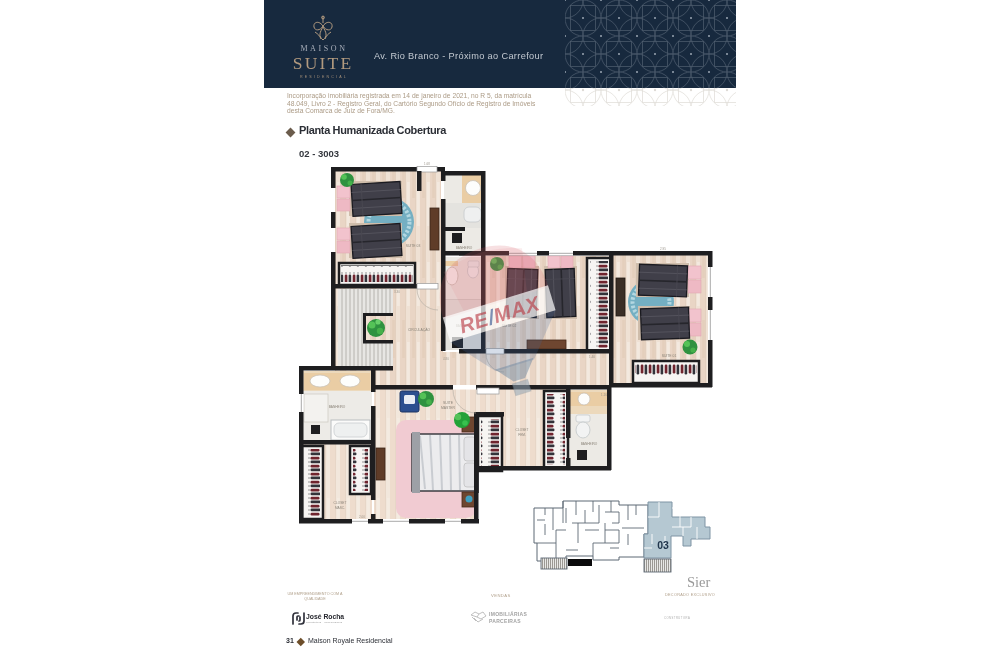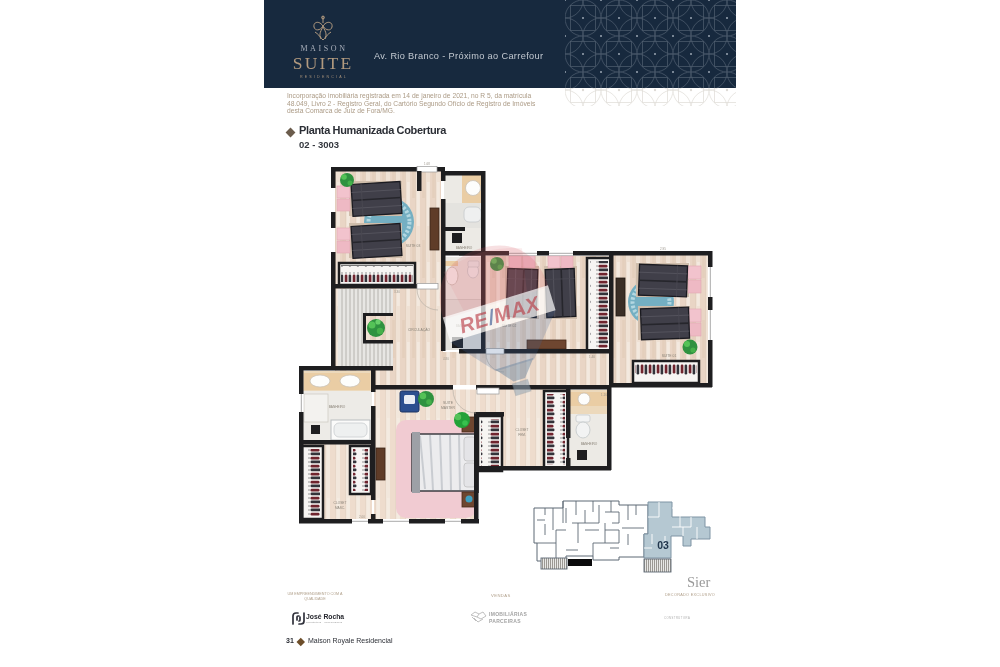--- a/index.html
+++ b/index.html
@@ -64,21 +64,21 @@
 </div>
 
 <div class="abs" style="left:374px;top:51px;font-size:9.2px;color:#c3c9d1;letter-spacing:0.35px;">Av. Rio Branco - Próximo ao Carrefour</div>
 
 <div class="abs" style="left:287px;top:92px;font-size:6.7px;line-height:7.5px;color:#ab9a85;white-space:nowrap;">Incorporação imobiliária registrada em 14 de janeiro de 2021, no R 5, da matrícula<br>48.049, Livro 2 - Registro Geral, do Cartório Segundo Ofício de Registro de Imóveis<br>desta Comarca de Juiz de Fora/MG.</div>
 
 <div class="abs" style="left:287px;top:129px;width:7px;height:7px;background:#6b5c4c;transform:rotate(45deg);"></div>
 
 <div class="abs" style="left:299px;top:124px;font-size:11px;font-weight:bold;color:#2b2e35;letter-spacing:-0.35px;">Planta Humanizada Cobertura</div>
 
-<div class="abs" style="left:299px;top:139px;font-size:9.5px;font-weight:bold;color:#33363d;">02 - 3003</div>
+<div class="abs" style="left:299px;top:148px;font-size:9.5px;font-weight:bold;color:#33363d;">02 - 3003</div>
 
 <svg class="abs" style="left:290px;top:158px;" width="430" height="372" viewBox="290 158 430 372">
 <defs>
   <pattern id="wood" width="10" height="80" patternUnits="userSpaceOnUse">
     <rect width="10" height="80" fill="#efe1d4"></rect>
     <rect width="5" height="80" fill="#e9d5c5"></rect>
     <rect x="5" width="0.6" height="80" fill="#dcc6b2"></rect>
     <rect x="2.2" y="0" width="2.6" height="38" fill="#e4cfbc"></rect>
     <rect x="7" y="22" width="2.8" height="44" fill="#f3e9df"></rect>
   </pattern>

